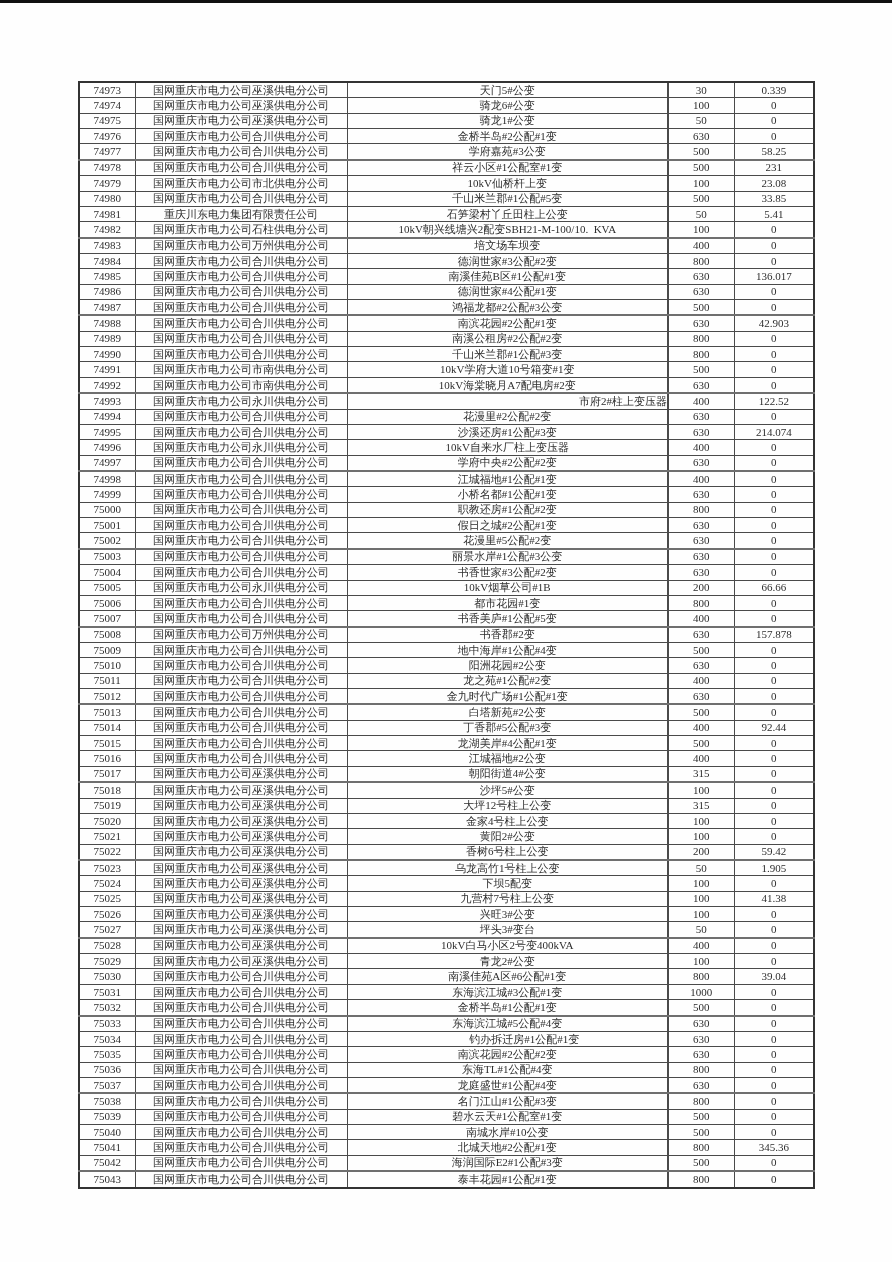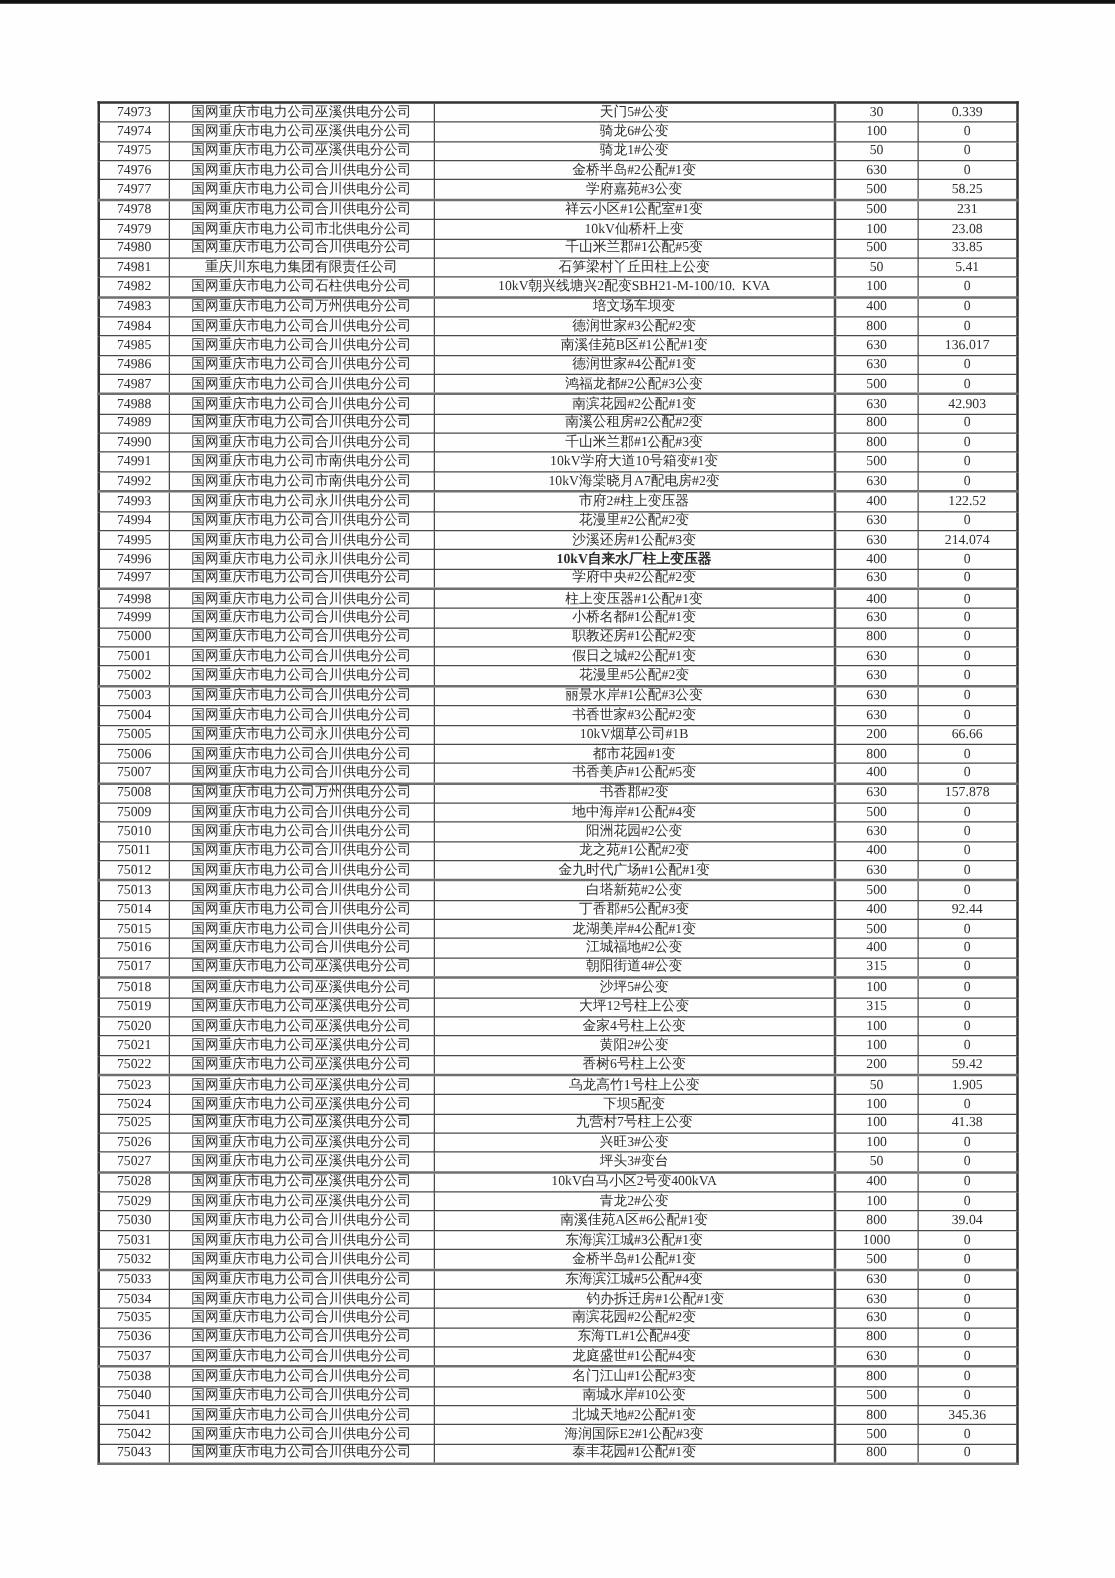--- a/index.html
+++ b/index.html
@@ -208,56 +208,56 @@
         <tr>
           <td style="color: rgb(46, 46, 46);">74992</td>
           <td style="color: rgb(46, 46, 46);">国网重庆市电力公司市南供电分公司</td>
           <td style="color: rgb(46, 46, 46);">10kV海棠晓月A7配电房#2变</td>
           <td style="color: rgb(46, 46, 46);">630</td>
           <td style="color: rgb(46, 46, 46);">0</td>
         </tr>
         <tr>
           <td style="color: rgb(46, 46, 46);">74993</td>
           <td style="color: rgb(46, 46, 46);">国网重庆市电力公司永川供电分公司</td>
-          <td style="color: rgb(46, 46, 46);">市府2#柱上变压器</td>
+          <td style="color: rgb(46, 46, 46); text-align: right;">市府2#柱上变压器</td>
           <td style="color: rgb(46, 46, 46);">400</td>
           <td style="color: rgb(46, 46, 46);">122.52</td>
         </tr>
         <tr>
           <td style="color: rgb(46, 46, 46);">74994</td>
           <td style="color: rgb(46, 46, 46);">国网重庆市电力公司合川供电分公司</td>
           <td style="color: rgb(46, 46, 46);">花漫里#2公配#2变</td>
           <td style="color: rgb(46, 46, 46);">630</td>
           <td style="color: rgb(46, 46, 46);">0</td>
         </tr>
         <tr>
           <td style="color: rgb(46, 46, 46);">74995</td>
           <td style="color: rgb(46, 46, 46);">国网重庆市电力公司合川供电分公司</td>
           <td style="color: rgb(46, 46, 46);">沙溪还房#1公配#3变</td>
           <td style="color: rgb(46, 46, 46);">630</td>
           <td style="color: rgb(46, 46, 46);">214.074</td>
         </tr>
         <tr>
           <td style="color: rgb(46, 46, 46);">74996</td>
           <td style="color: rgb(46, 46, 46);">国网重庆市电力公司永川供电分公司</td>
-          <td style="color: rgb(46, 46, 46); font-weight: bold;">10kV自来水厂柱上变压器</td>
+          <td style="color: rgb(46, 46, 46);">10kV自来水厂柱上变压器</td>
           <td style="color: rgb(46, 46, 46);">400</td>
           <td style="color: rgb(46, 46, 46);">0</td>
         </tr>
         <tr>
           <td style="color: rgb(46, 46, 46);">74997</td>
           <td style="color: rgb(46, 46, 46);">国网重庆市电力公司合川供电分公司</td>
           <td style="color: rgb(46, 46, 46);">学府中央#2公配#2变</td>
           <td style="color: rgb(46, 46, 46);">630</td>
           <td style="color: rgb(46, 46, 46);">0</td>
         </tr>
         <tr>
           <td style="color: rgb(46, 46, 46);">74998</td>
           <td style="color: rgb(46, 46, 46);">国网重庆市电力公司合川供电分公司</td>
-          <td style="color: rgb(46, 46, 46);">柱上变压器#1公配#1变</td>
+          <td style="color: rgb(46, 46, 46);">江城福地#1公配#1变</td>
           <td style="color: rgb(46, 46, 46);">400</td>
           <td style="color: rgb(46, 46, 46);">0</td>
         </tr>
         <tr>
           <td style="color: rgb(46, 46, 46);">74999</td>
           <td style="color: rgb(46, 46, 46);">国网重庆市电力公司合川供电分公司</td>
           <td style="color: rgb(46, 46, 46);">小桥名都#1公配#1变</td>
           <td style="color: rgb(46, 46, 46);">630</td>
           <td style="color: rgb(46, 46, 46);">0</td>
         </tr>
@@ -528,20 +528,27 @@
           <td style="color: rgb(46, 46, 46);">0</td>
         </tr>
         <tr>
           <td style="color: rgb(46, 46, 46);">75038</td>
           <td style="color: rgb(46, 46, 46);">国网重庆市电力公司合川供电分公司</td>
           <td style="color: rgb(46, 46, 46);">名门江山#1公配#3变</td>
           <td style="color: rgb(46, 46, 46);">800</td>
           <td style="color: rgb(46, 46, 46);">0</td>
         </tr>
         <tr>
+          <td style="color: rgb(46, 46, 46);">75039</td>
+          <td style="color: rgb(46, 46, 46);">国网重庆市电力公司合川供电分公司</td>
+          <td style="color: rgb(46, 46, 46);">碧水云天#1公配室#1变</td>
+          <td style="color: rgb(46, 46, 46);">500</td>
+          <td style="color: rgb(46, 46, 46);">0</td>
+        </tr>
+        <tr>
           <td style="color: rgb(46, 46, 46);">75040</td>
           <td style="color: rgb(46, 46, 46);">国网重庆市电力公司合川供电分公司</td>
           <td style="color: rgb(46, 46, 46);">南城水岸#10公变</td>
           <td style="color: rgb(46, 46, 46);">500</td>
           <td style="color: rgb(46, 46, 46);">0</td>
         </tr>
         <tr>
           <td style="color: rgb(46, 46, 46);">75041</td>
           <td style="color: rgb(46, 46, 46);">国网重庆市电力公司合川供电分公司</td>
           <td style="color: rgb(46, 46, 46);">北城天地#2公配#1变</td>

